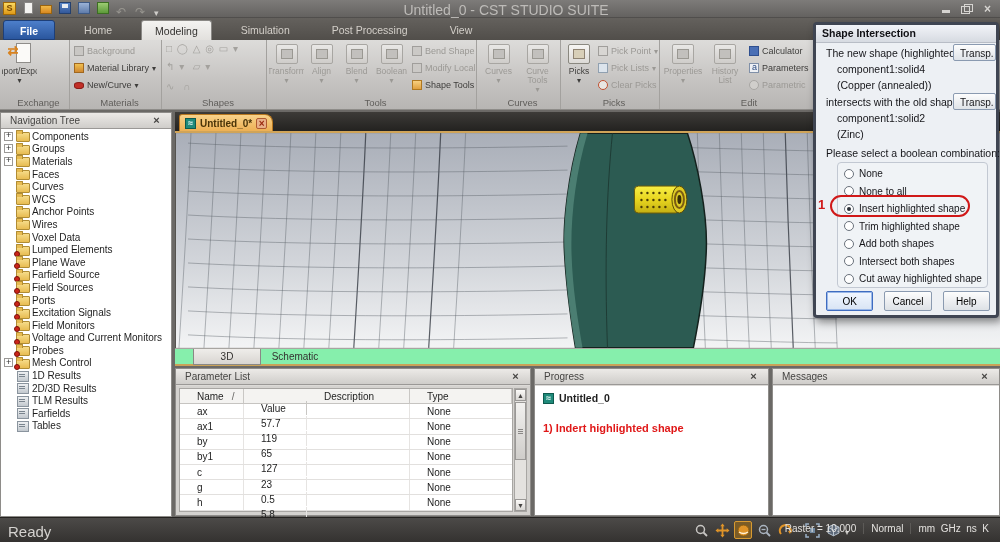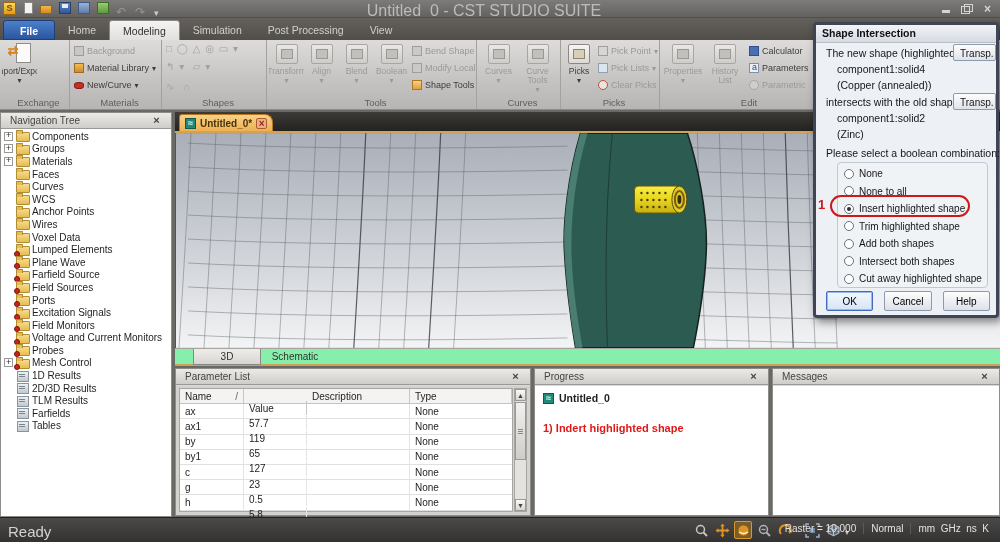--- a/index.html
+++ b/index.html
@@ -19,33 +19,33 @@
   .icon-newfile{background:#f4f3f1;border:1px solid #8a8886;width:9px;height:12px;}
   .icon-open{background:linear-gradient(#f0b848,#d88820);border:1px solid #9a6410;height:9px;margin-top:3px;}
   .icon-save{background:linear-gradient(#5a86c8,#33589a);border:1px solid #24406e;}
   .icon-save::after{content:"";position:absolute;left:2px;top:1px;right:2px;height:4px;background:#e8ecf2;}
   .icon-copyblocks{background:linear-gradient(#9ab2d6,#5f7cab);border:1px solid #3e5a85;}
   .icon-component{background:linear-gradient(#9ccb72,#5d9a3a);border:1px solid #3c6e22;}
   .icon-undo::before,.icon-redo::before{color:#97958f;font-size:12px;line-height:12px;}
   .icon-undo::before{content:"↶";}
   .icon-redo::before{content:"↷";}
   .icon-qa-caret::before{content:"▾";color:#cfcdca;font-size:9px;line-height:12px;}
-  #window-title{position:absolute;left:334px;top:2px;width:300px;text-align:center;
-    font-size:16px;color:#bdbbb8;}
+  #window-title{position:absolute;left:356px;top:2px;width:300px;text-align:center;
+    font-size:14px;color:#bdbbb8;}
   .winbtns{position:absolute;right:6px;top:2px;display:flex;gap:8px;align-items:center;height:13px;}
   .winbtn{width:13px;height:12px;color:#d6d4d1;font-size:10px;line-height:12px;text-align:center;}
   .icon-minimize::before{content:"";display:block;width:8px;height:3px;background:#d6d4d1;margin:7px auto 0;}
   .icon-restore{position:relative;}
   .icon-restore::before{content:"";position:absolute;left:1px;top:3px;width:7px;height:6px;border:1px solid #d6d4d1;}
   .icon-restore::after{content:"";position:absolute;left:4px;top:1px;width:7px;height:6px;border:1px solid #d6d4d1;}
   .icon-close-win::before{content:"×";font-size:12px;font-weight:bold;}
 
   
   #ribbon-tabs{position:absolute;left:0;top:18px;width:1000px;height:22px;
-    background:linear-gradient(#64615d,#514e4a);display:flex;align-items:flex-end;padding-left:3px;gap:0;}
+    background:linear-gradient(#64615d,#514e4a);display:flex;align-items:flex-end;padding-left:3px;gap:16px;}
   .rtab{height:20px;line-height:20px;padding:0 13px;font-size:10.5px;color:#d3cfc9;
     border-radius:3px 3px 0 0;}
   .rtab.file{background:linear-gradient(#4d7fcb,#2a569e);color:#fff;border:1px solid #1e3f78;
     padding:0 16px;font-weight:bold;}
   .rtab.active{background:linear-gradient(#f4f3f1,#e2e0dd);color:#33312f;border:1px solid #8a8885;border-bottom:none;}
 
   
   #ribbon-body{position:absolute;left:0;top:40px;width:1000px;height:70px;
     background:linear-gradient(#dddcda,#c7c5c3 55%,#b7b5b3);border-bottom:1px solid #8e8c89;}
   .rgroup{position:absolute;top:40px;height:69px;border-right:1px solid #a3a19e;}
@@ -155,21 +155,21 @@
   .bpanel{position:absolute;top:368px;height:148px;background:#dcdad7;border:1px solid #8e8c89;}
   #param-panel{left:175px;width:356px;}
   #progress-panel{left:534px;width:235px;}
   #messages-panel{left:772px;width:228px;}
   .bpanel .body{position:absolute;left:0;top:17px;right:0;bottom:0;background:#fff;}
   #param-panel .body{background:#d4d2cf;}
   #param-table{position:absolute;left:3px;top:2px;right:17px;bottom:3px;background:#fff;
     border:1px solid #a8a6a3;font-size:10px;color:#1e1e1e;}
   .prow{display:flex;height:15.2px;align-items:center;border-bottom:1px solid #e2e0de;}
   .prow.head{background:#f4f3f1;border-bottom:1px solid #c6c4c1;color:#1e1e1e;}
-  .pcell{padding:0 5px;height:100%;display:flex;align-items:center;border-right:1px solid #e6e4e2;overflow:hidden;gap:8px;}
+  .pcell{padding:0 17px;height:100%;display:flex;align-items:center;border-right:1px solid #e6e4e2;overflow:hidden;gap:8px;}
   .prow.head .pcell{border-right:1px solid #c9c7c4;}
   .c-name{width:64px;} .c-value{width:63px;margin-top:24px;} .c-desc{width:103px;} .c-type{flex:1;border-right:none;}
   .sortmark{margin-left:auto;color:#6a6866;}
   #param-scroll{position:absolute;right:3px;top:2px;width:13px;bottom:3px;background:#e4e2df;border:1px solid #a8a6a3;}
   .sarrow{position:absolute;left:0;width:11px;height:12px;background:linear-gradient(#fbfaf8,#d8d6d3);
     border:1px solid #9a9896;font-size:7px;text-align:center;line-height:11px;color:#454442;}
   .sarrow.up{top:0;} .sarrow.down{bottom:0;}
   .sarrow.up::before{content:"▲";} .sarrow.down::before{content:"▼";}
   #sthumb{position:absolute;left:0;top:13px;width:11px;height:58px;background:linear-gradient(#f2f1ef,#cfcdca);
     border:1px solid #9a9896;}

